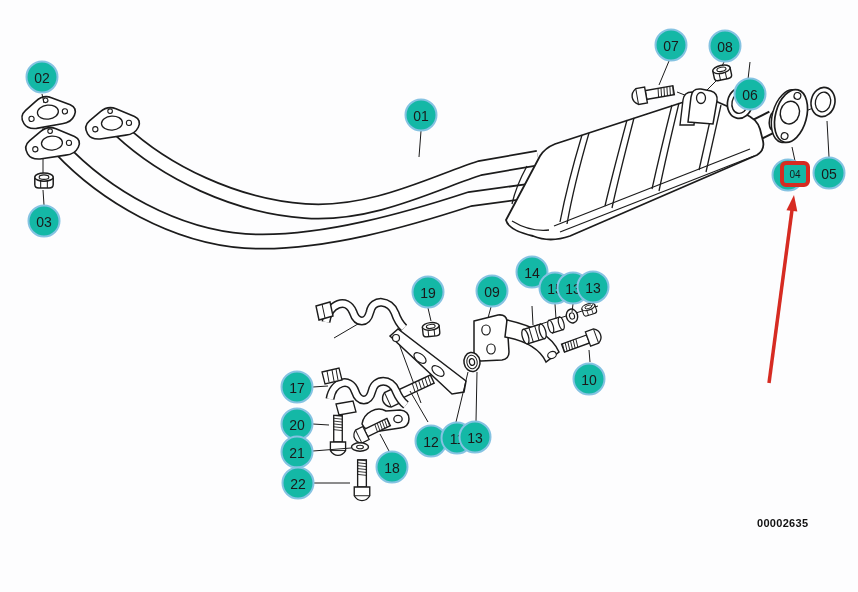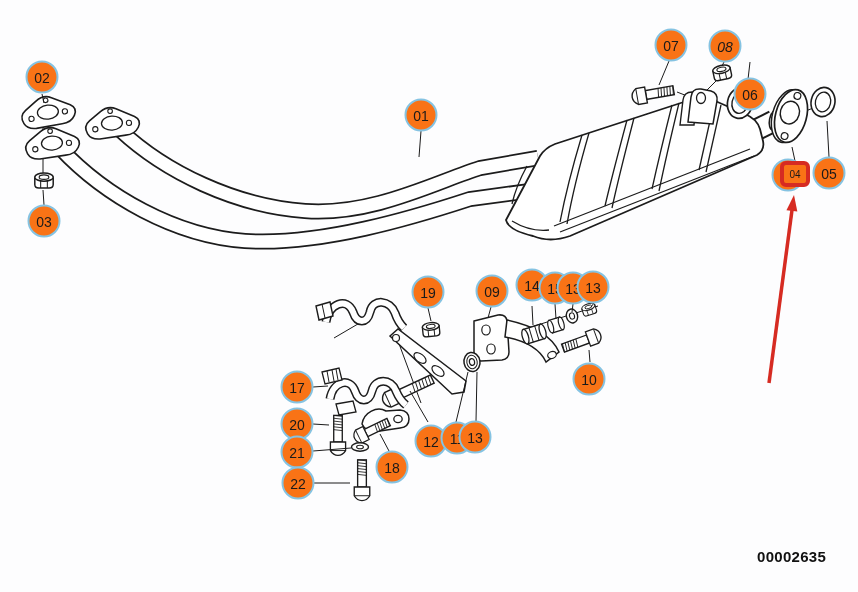--- a/index.html
+++ b/index.html
@@ -1,28 +1,28 @@
 <!DOCTYPE html>
 <html style="--callout-blue: #85c3e2; --highlight-red: #d62b22; --line: #1b1b1b; --background: #fdfdfe;"><head>
 <meta charset="utf-8">
 <style>
   html,body{margin:0;padding:0;background:#fff;}
   .stage{position:relative;width:858px;height:592px;background:var(--background,#fdfdfe);
          font-family:"Liberation Sans",sans-serif;overflow:hidden;}
   .stage svg{position:absolute;left:0;top:0;z-index:1;}
   #callout-layer{position:absolute;left:0;top:0;width:100%;height:100%;z-index:3;pointer-events:none;}
   .callout{position:absolute;display:flex;align-items:center;justify-content:center;
-           box-sizing:border-box;background:#f97316;color:#1a1a1a;font-size:14px;
+           box-sizing:border-box;background:#14b8a6;color:#1a1a1a;font-size:14px;
            transform:translate(-50%,-50%);pointer-events:auto;cursor:pointer;}
   .callout.circle{width:33px;height:33px;border:2px solid var(--callout-blue,#85c3e2);border-radius:50%;}
   .callout.backdrop{z-index:0;}
   .callout.red-box{width:30px;height:26px;border:4px solid var(--highlight-red,#d62b22);
                    border-radius:6px;font-size:10px;z-index:2;}
   .leader{stroke:var(--line,#1b1b1b);stroke-width:1;}
-  .part-number{position:absolute;left:757px;top:548px;font-size:15px;font-weight:bold;
+  .part-number{position:absolute;left:757px;top:517px;font-size:11px;font-weight:bold;
                letter-spacing:.3px;color:#111;z-index:2;}
   .art{stroke:#1c1c1c;fill:none;}
 </style>
 </head>
 <body>
 
 <div class="stage">
 
 <svg width="858" height="592" viewBox="0 0 858 592" xmlns="http://www.w3.org/2000/svg">
   <defs>
@@ -244,24 +244,24 @@
       </g>
 </svg>
 
 <div id="callout-layer">
       <div class="callout circle" style="left: 421px; top: 115px;">01</div>
       <div class="callout circle" style="left: 42px; top: 77px;">02</div>
       <div class="callout circle" style="left: 44px; top: 221px;">03</div>
       <div class="callout circle" style="left: 829px; top: 173px;">05</div>
       <div class="callout circle" style="left: 750px; top: 46px; margin-top: 48px;">06</div>
       <div class="callout circle" style="left: 671px; top: 45px;">07</div>
-      <div class="callout circle" style="left: 725px; top: 46px; font-style: italic;">08</div>
+      <div class="callout circle" style="left: 725px; top: 46px;">08</div>
       <div class="callout circle" style="left: 492px; top: 291px;">09</div>
       <div class="callout circle" style="left: 428px; top: 292px;">19</div>
-      <div class="callout circle" style="left: 532px; top: 285px; text-align: right;">14</div>
+      <div class="callout circle" style="left: 532px; top: 272px; text-align: right;">14</div>
       <div class="callout circle" style="left: 555px; top: 288px;">15</div>
       <div class="callout circle" style="left: 573px; top: 288px;">13</div>
       <div class="callout circle" style="left: 593px; top: 287px;">13</div>
       <div class="callout circle" style="left: 589px; top: 379px;">10</div>
       <div class="callout circle" style="left: 297px; top: 387px;">17</div>
       <div class="callout circle" style="left: 297px; top: 424px;">20</div>
       <div class="callout circle" style="left: 297px; top: 452px;">21</div>
       <div class="callout circle" style="left: 298px; top: 483px;">22</div>
       <div class="callout circle" style="left: 431px; top: 441px;">12</div>
       <div class="callout circle" style="left: 457px; top: 438px;">11</div>

